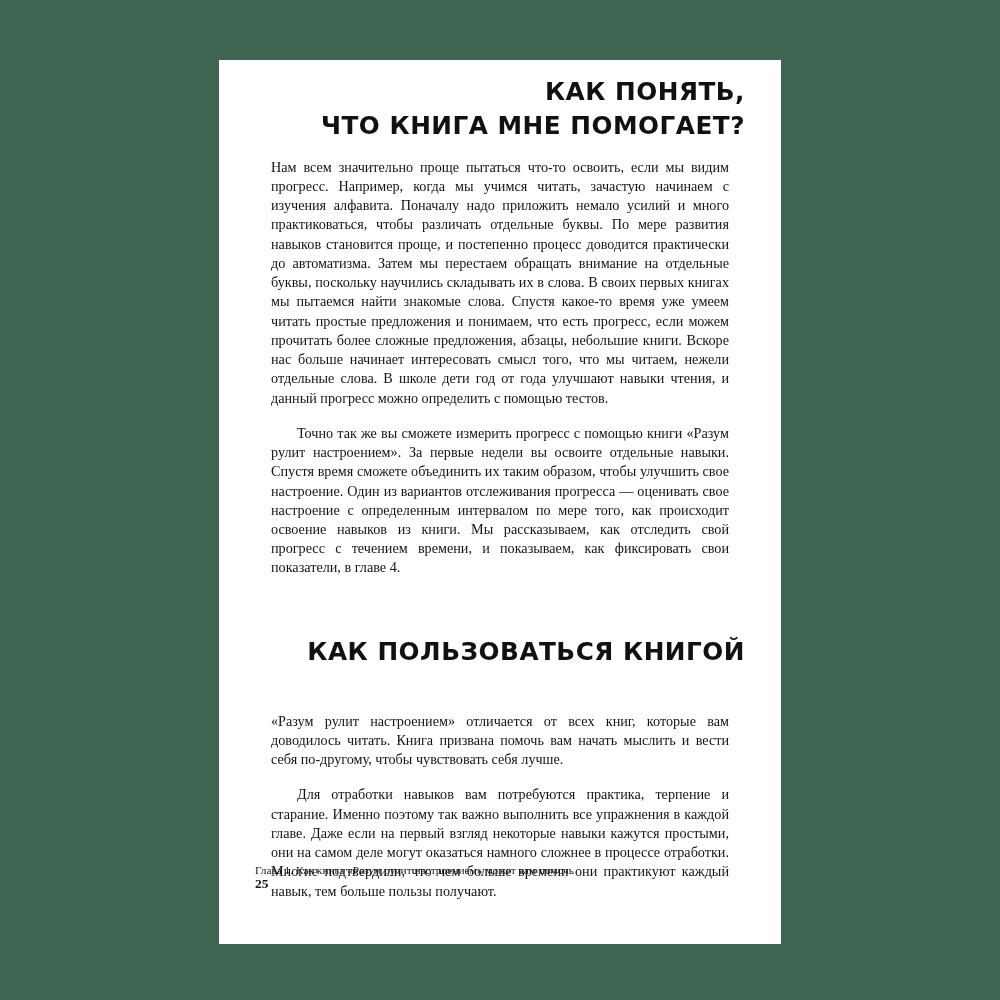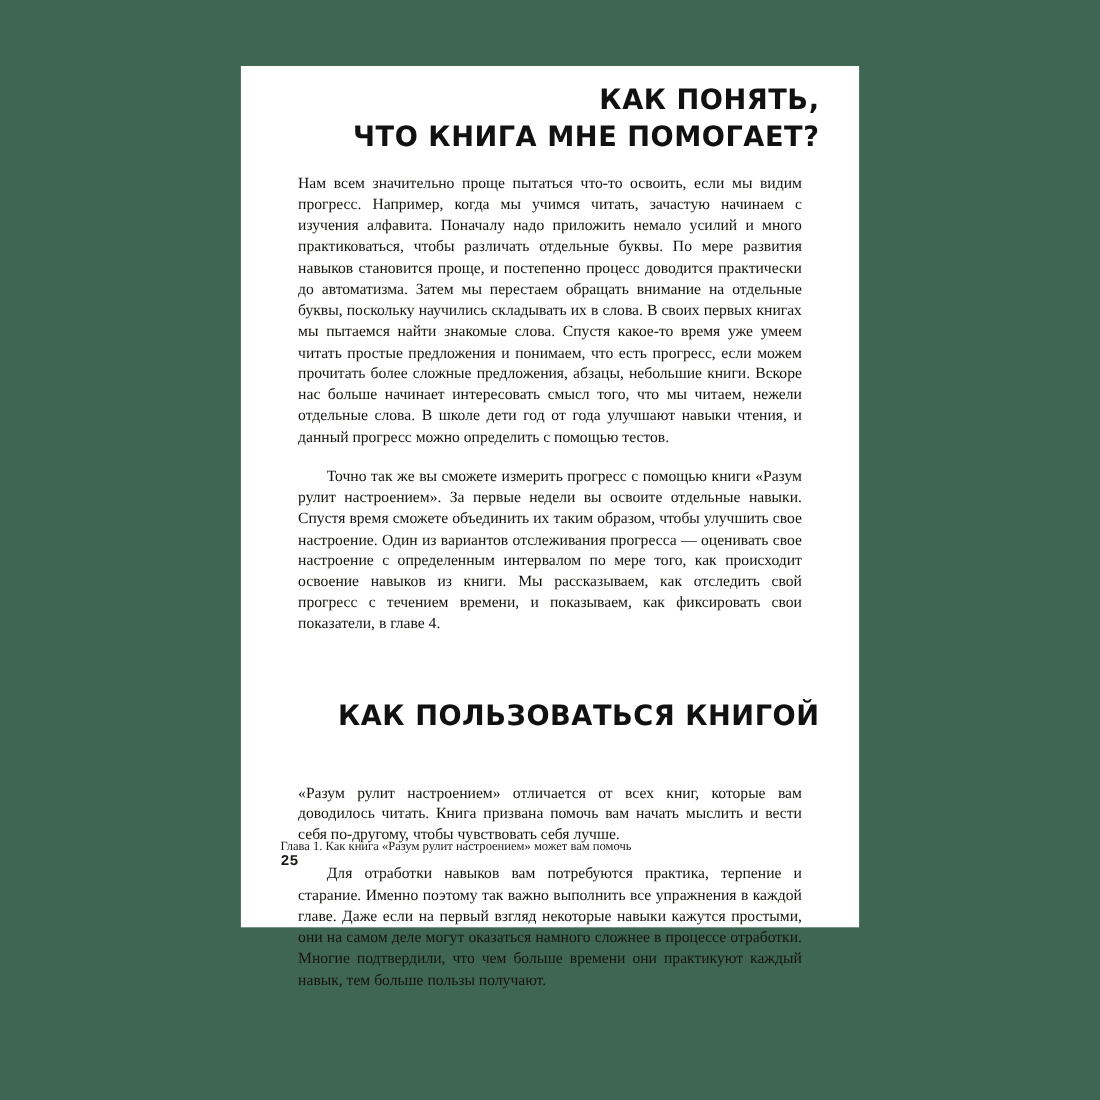--- a/index.html
+++ b/index.html
@@ -11,21 +11,21 @@
     height: 1000px;
     background: #3f6652;
     font-family: "Liberation Serif", serif;
     overflow: hidden;
   }
   .page-wrap {
     position: absolute;
     left: 219px;
     top: 60px;
     width: 562px;
-    height: 783px;
+    height: 884px;
     background: #ffffff;
     box-sizing: border-box;
     padding: 0;
   }
   .page-inner {
     position: relative;
     width: 100%;
     height: 100%;
     box-sizing: border-box;
     padding: 10px 36px 0 36px;
@@ -89,21 +89,21 @@
     align-items: flex-start;
     justify-content: space-between;
     flex-direction: column;
   }
   .footer-text {
     font-size: 11.4px;
     color: #1b1a17;
     font-family: "Liberation Serif", serif;
   }
   .page-number {
-    font-family: Liberation Mono, monospace;
+    font-family: Liberation Serif, serif;
     font-weight: bold;
     font-size: 13.5px;
     color: #1b1a17;
   }
 </style>
 </head>
 <body>
 
 <div class="page-wrap">
   <div class="page-inner">

